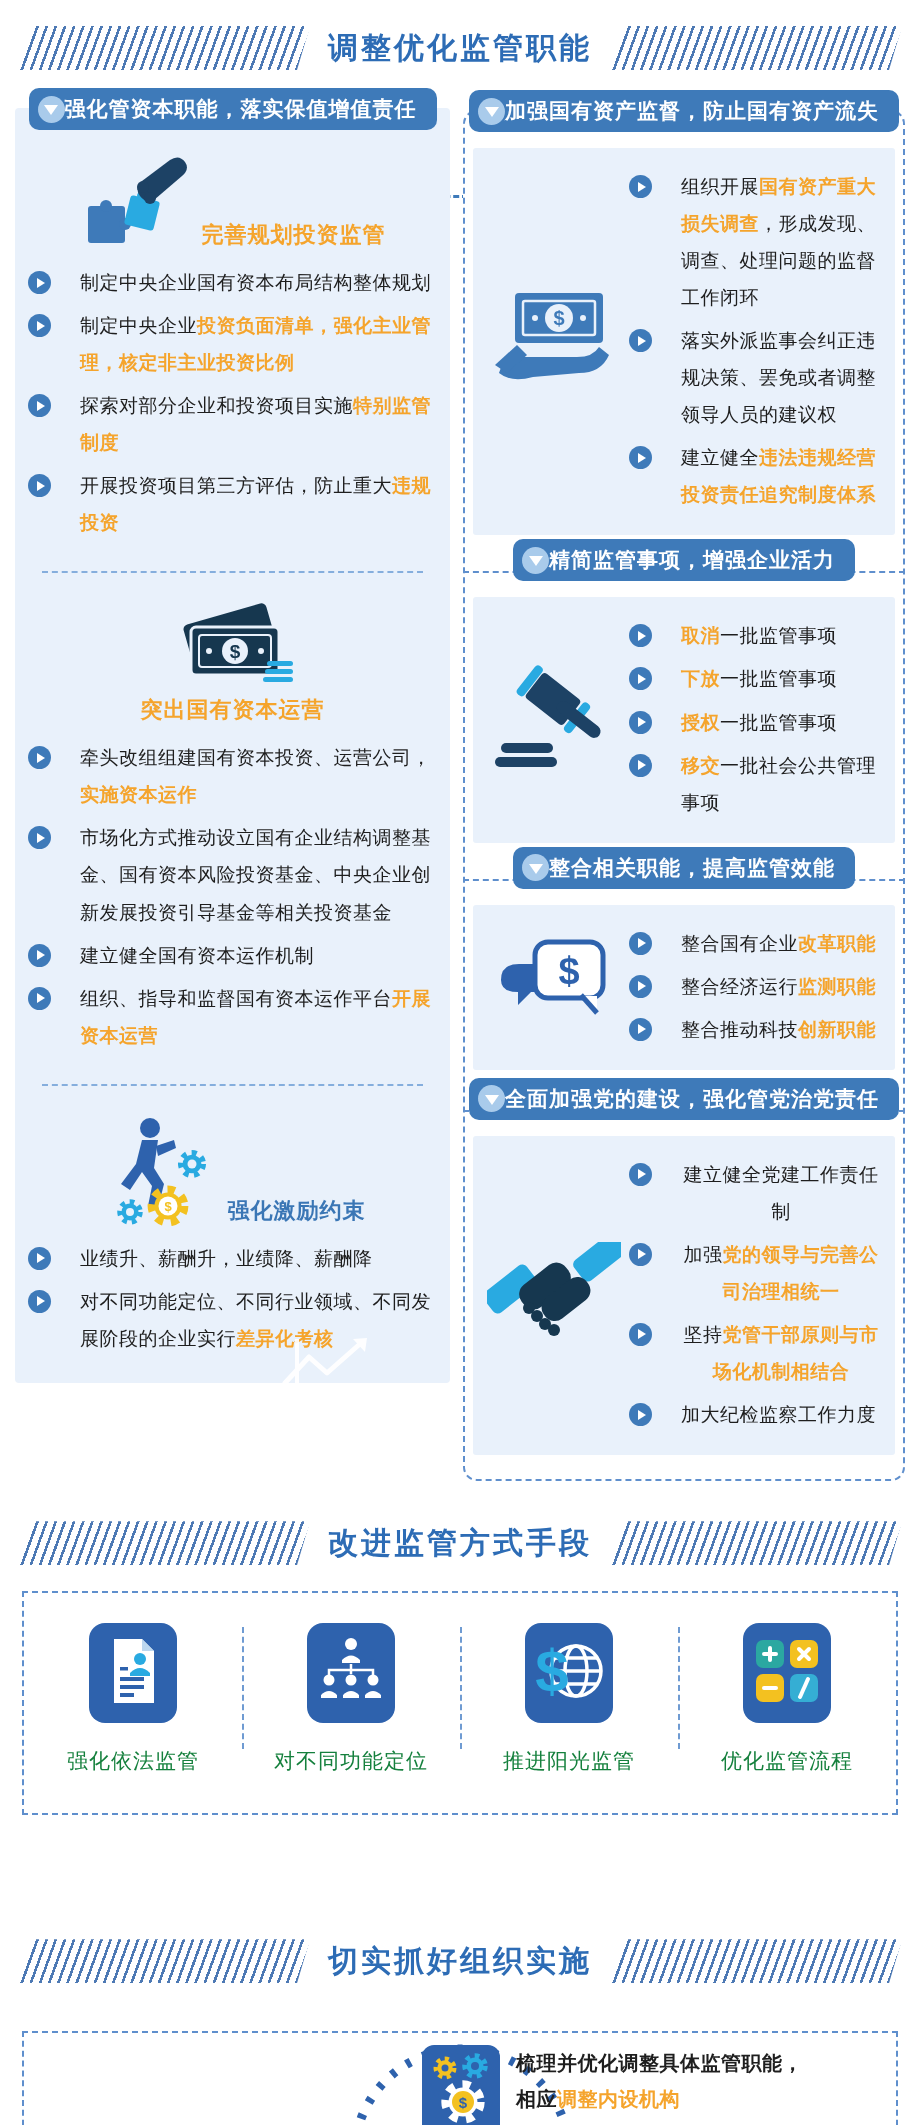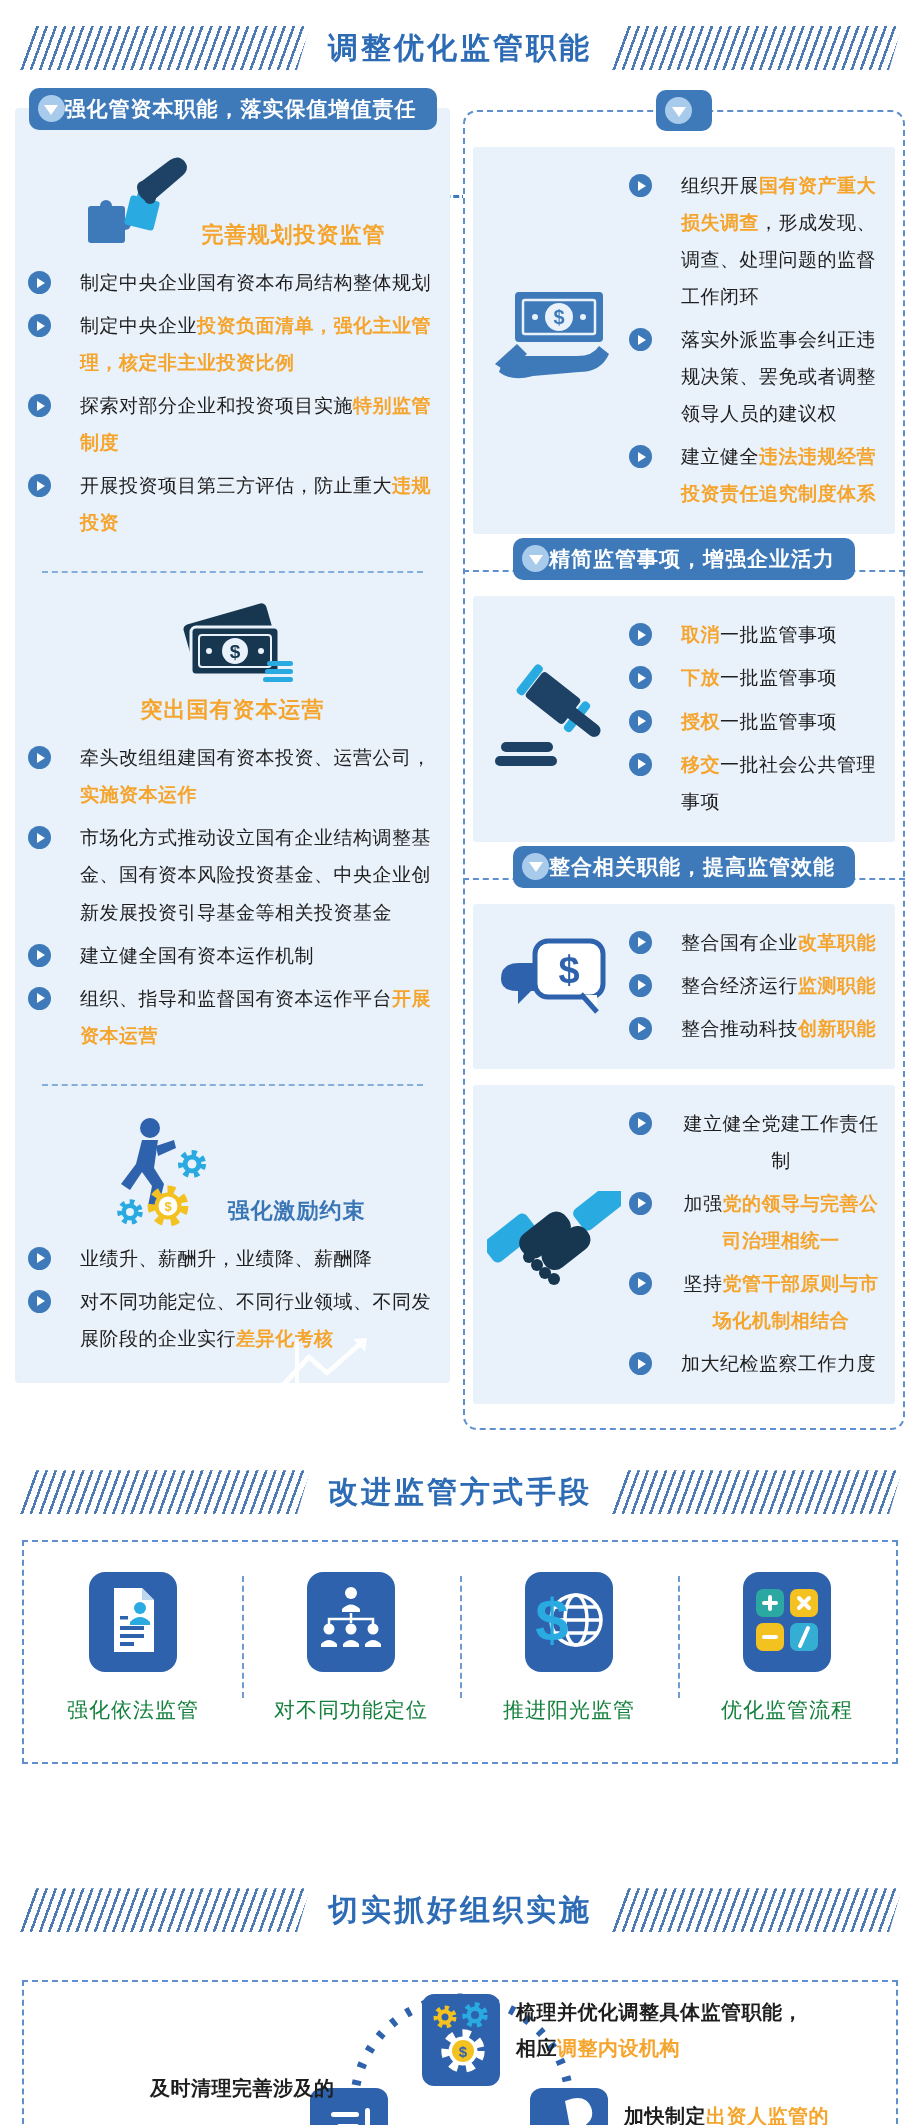--- a/index.html
+++ b/index.html
@@ -15,21 +15,21 @@
     flex:1; align-self:stretch;
     background-image:repeating-linear-gradient(110deg,#4d79b4 0 2.6px,transparent 2.6px 8.6px);
     clip-path:polygon(13px 0,100% 0,calc(100% - 13px) 100%,0 100%);
     margin:0 18px;
   }
   .banner-title { font-size:30px; font-weight:bold; color:#2d6cb5; letter-spacing:3px; white-space:nowrap; }
   
   .s1-row { position:relative; display:grid; grid-template-columns:435px 1fr; gap:13px; padding:0 15px; margin-top:18px; align-items:start; }
   .connector { position:absolute; left:418px; top:107px; width:50px; border-top:3px dashed #3e7ab9; }
   .pill {
-    position:relative; z-index:2; display:flex; gap:0;
+    position:relative; z-index:2; display:flex; align-items:center; gap:0;
     background:#3e7ab9; color:#fff; font-weight:bold; font-size:21px;
     border-radius:10px; padding:7px 20px 7px 9px; width:max-content; margin:0 auto;
     letter-spacing:1px; white-space:nowrap;
   }
   .pill-circle { width:27px; height:27px; border-radius:50%; background:#a9cbeb; display:flex; align-items:center; justify-content:center; flex:0 0 27px; }
   .pill-tri { width:0; height:0; border-left:7px solid transparent; border-right:7px solid transparent; border-top:10px solid #fff; margin-top:2px; }
   
   .panel-left { position:relative; background:#e9f1fb; border-radius:4px; margin-top:-22px; min-height:1177px; padding:48px 13px 20px; overflow:hidden; }
   .lb-head-row { display:flex; align-items:flex-end; justify-content:center; gap:10px; margin-bottom:10px; }
   .lb-head-col { display:flex; flex-direction:column; align-items:center; gap:6px; margin-bottom:10px; }
@@ -224,20 +224,21 @@
       </svg>
     </div>
   </div>
 
   <div class="col-right" id="right-col">
   <div class="pill-row ">
     <div class="pill">
       <span class="pill-circle">
             <span class="pill-tri"></span>
           </span>
+      <span>加强国有资产监督，防止国有资产流失</span>
     </div>
   </div>
   <div class="rb-panel mh1">
     <div class="rb-icon">
           <span><svg width="122" height="108" viewBox="0 0 122 108">
     <rect x="22" y="8" width="88" height="50" rx="4" fill="#3e7ab9"></rect>
     <rect x="30" y="16" width="72" height="34" rx="2" fill="none" stroke="#e9f1fb" stroke-width="2.5"></rect>
     <circle cx="66" cy="33" r="14" fill="#e9f1fb"></circle>
     <text x="66" y="40" font-size="20" font-weight="bold" fill="#3e7ab9" text-anchor="middle">$</text>
     <circle cx="42" cy="33" r="3" fill="#e9f1fb"></circle>
@@ -346,20 +347,28 @@
             </span>
     <div class="b-text"><span class="">整合经济运行</span><span class="hl">监测职能</span></div>
   </div>
   <div class="bullet">
     <span class="b-ic">
               <span class="b-tri"></span>
             </span>
     <div class="b-text"><span class="">整合推动科技</span><span class="hl">创新职能</span></div>
   </div>
         </div>
+  </div>
+  <div class="pill-row lined" style="margin-top:30px">
+    <div class="pill">
+      <span class="pill-circle">
+            <span class="pill-tri"></span>
+          </span>
+      <span>全面加强党的建设，强化管党治党责任</span>
+    </div>
   </div>
   <div class="rb-panel mh4">
     <div class="rb-icon">
           <span><svg width="134" height="100" viewBox="0 0 134 100">
     <rect x="-4" y="34" width="54" height="26" rx="6" fill="#29aae1" transform="rotate(-38 23 47)"></rect>
     <rect x="86" y="2" width="54" height="26" rx="6" fill="#29aae1" transform="rotate(-38 113 15)"></rect>
     <rect x="30" y="30" width="56" height="28" rx="12" fill="#16374f" transform="rotate(-38 58 44)"></rect>
     <rect x="52" y="44" width="54" height="26" rx="12" fill="#16374f" transform="rotate(-38 79 57)"></rect>
     <circle cx="42" cy="66" r="6" fill="#16374f"></circle>
               <circle cx="50" cy="74" r="6" fill="#16374f"></circle>

